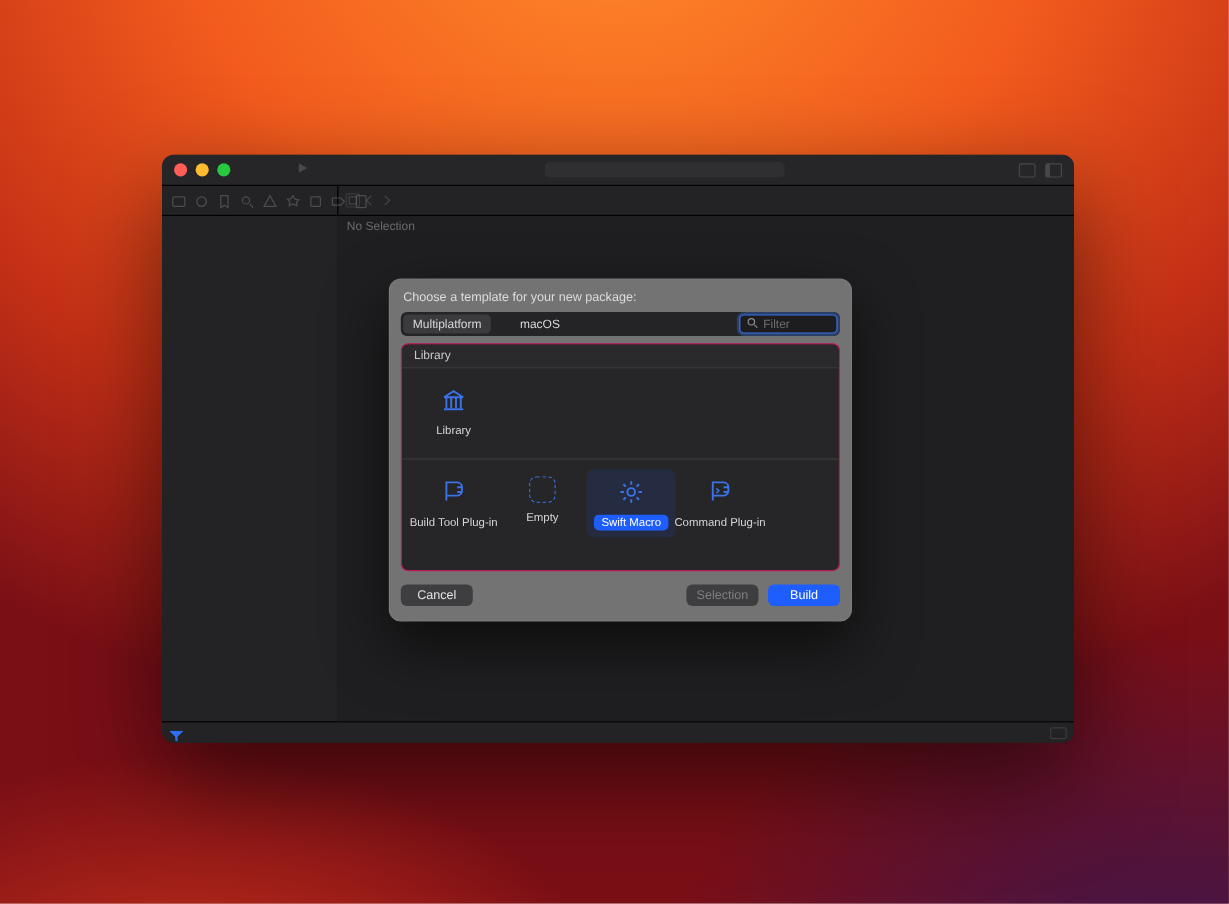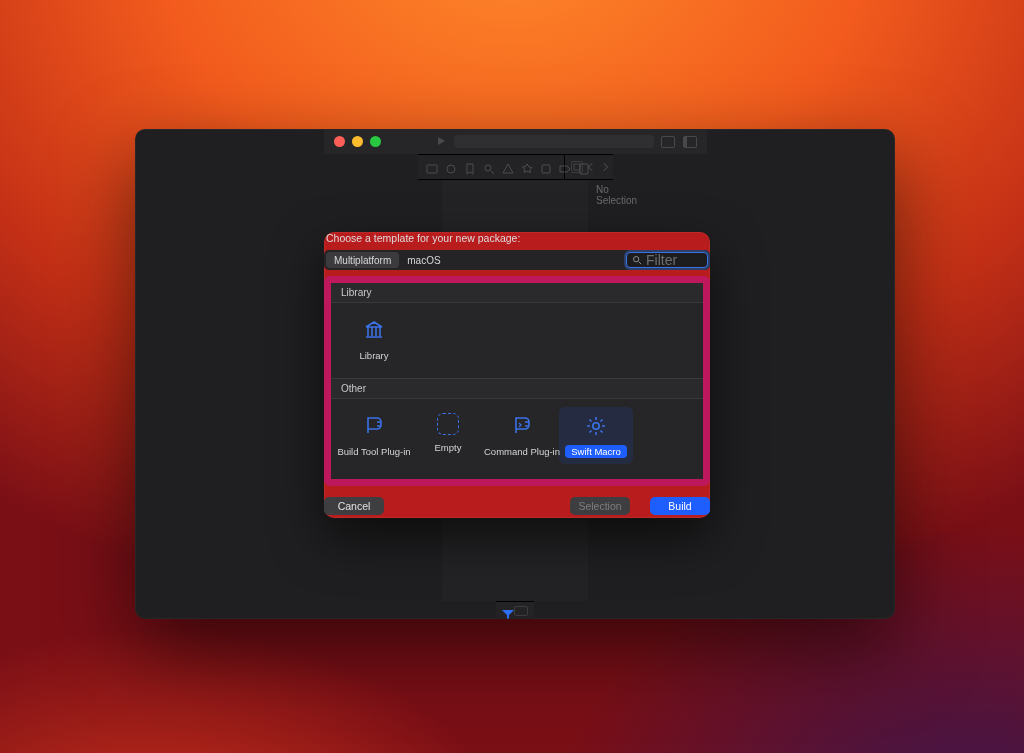--- a/index.html
+++ b/index.html
@@ -11,21 +11,21 @@
     radial-gradient(ellipse 700px 500px at 15% 120%, #e03a1c 0%, rgba(224,58,28,0) 55%),
     radial-gradient(ellipse 700px 500px at 95% 110%, #3a1650 0%, rgba(58,22,80,0) 60%),
     radial-gradient(ellipse 900px 700px at 50% -10%, #ff8a2a 0%, #f25b1d 40%, #c43016 70%, #7a0f16 100%);
   position:relative;
 }
 
 
 .window {
   position:absolute; left:135px; top:129px; width:760px; height:490px;
   background:#1f1f21; border-radius:10px; box-shadow:0 30px 80px rgba(0,0,0,.55),0 0 0 1px rgba(255,255,255,.04) inset;
-  overflow:hidden; display:flex; flex-direction:column;align-items:center;
+  overflow:hidden; display:flex; flex-direction:column;
 }
 .titlebar { height:25px; display:flex; align-items:center; padding:0 10px; gap:7px; background:#262628; }
 .traffic { display:flex; gap:7px; }
 .tl { width:11px; height:11px; border-radius:50%; }
 .tl.red{background:#ff5f57;} .tl.yel{background:#febc2e;} .tl.grn{background:#28c840;}
 .titlebar-mid { flex:1; display:flex; justify-content:center; }
 .addr { width:200px; height:13px; background:#2f2f31; border-radius:4px; }
 .titlebar-right { display:flex; gap:8px; opacity:.35; }
 .tbicon { width:14px; height:12px; border:1px solid #888; border-radius:2px; }
 
@@ -43,46 +43,46 @@
 .editor { flex:1; background:#1f1f21; position:relative; }
 .nosel { position:absolute; left:8px; top:4px; font-size:10px; color:#6a6a6e; }
 .statusbar { height:18px; background:#232325; border-top:1px solid #000; display:flex; align-items:center; padding:0 6px; justify-content:space-between;}
 .sb-filter{ width:12px; height:10px; }
 .sb-filter svg{width:12px;height:10px;fill:#2e6ff2;}
 .sb-panel{ width:14px; height:10px; border:1px solid #555; border-radius:2px; opacity:.5;}
 
 
 .sheet {
   position:absolute; left:324px; top:232px; width:386px; height:286px;
-  background:#b91c1c; border-radius:10px; box-shadow:0 20px 50px rgba(0,0,0,.6),0 0 0 1px rgba(255,255,255,.06) inset;
-  display:flex; flex-direction:column; 
+  background:#737373; border-radius:10px; box-shadow:0 20px 50px rgba(0,0,0,.6),0 0 0 1px rgba(255,255,255,.06) inset;
+  display:flex; flex-direction:column; padding:10px;
 }
 .sheet-title { font-size:10.5px; color:#dcdcde; margin-bottom:6px; padding-left:2px;}
-.tabs { display:flex; align-items:center; gap:0; background:#242426; border-radius:5px; padding:2px; height:20px; }
+.tabs { display:flex; align-items:center; gap:16px; background:#242426; border-radius:5px; padding:2px; height:20px; }
 .seg { height:16px; display:flex; align-items:center; border-radius:4px; }
 .seg.segtab { padding:0 8px; font-size:10px; color:#d8d8da; cursor:default;}
 .seg.segtab.active { background:#3b3b3e; }
 .tabs-spacer{flex:1;}
 .filterwrap { height:16px; width:82px; display:flex; align-items:center; gap:4px; background:#1d1d1f; border-radius:4px; padding:0 5px; border:1px solid #3a72e8; box-shadow:0 0 0 2px rgba(58,114,232,.35);}
 .filterwrap svg{width:10px;height:10px;stroke:#8c8c90;fill:none;}
-.filterwrap input{ flex:1; background:transparent; border:0; outline:0; color:#d0d0d4; font-size:14px; }
+.filterwrap input{ flex:1; background:transparent; border:0; outline:0; color:#d0d0d4; font-size:10px; }
 .filterwrap input::placeholder{color:#6e6e72;}
 
-.sheet-body { flex:1; margin-top:6px; border:7px solid #be185d; border-radius:6px; background:#262628; overflow:hidden; }
+.sheet-body { flex:1; margin-top:6px; border:1px solid #be185d; border-radius:6px; background:#262628; overflow:hidden; }
 .grp-head { height:20px; display:flex; align-items:center; padding:0 10px; font-size:10px; color:#c9c9cc; border-bottom:1px solid #3a3a3c; background:#2a2a2c;}
 .grp-body { padding:8px 6px 10px; display:flex; gap:0; border-bottom:1px solid #3a3a3c;}
 .item { width:74px; display:flex; flex-direction:column; align-items:center; gap:6px; padding:6px 2px; border-radius:6px; }
 .item .glyph { width:26px; height:26px; display:flex; align-items:center; justify-content:center; }
 .item .glyph svg { width:24px; height:24px; stroke:#3a72e8; fill:none; stroke-width:1.6; }
 .item .lab { font-size:9.5px; color:#d5d5d8; text-align:center; padding:1px 6px; border-radius:4px; white-space:nowrap;}
 .item.selected .lab { background:#1e5eff; color:#fff; }
 .item.hover-bg{ background:rgba(30,94,255,.12); }
 .item .glyph.box{ border:1.5px dashed #3a72e8; border-radius:6px; width:22px; height:22px; }
 
-.sheet-footer { height:24px; display:flex; align-items:center; gap:20px; margin-top:8px; }
+.sheet-footer { height:24px; display:flex; align-items:center; gap:8px; margin-top:8px; }
 .btn { height:18px; padding:0 12px; border-radius:5px; font-size:10.5px; display:flex; align-items:center; justify-content:center; cursor:default;}
 .btn.cancel { background:#3e3e41; color:#e2e2e4; width:60px;}
 .spacer{flex:1;}
 .btn.prev { background:#3e3e41; color:#7d7d80; width:60px;}
 .btn.next { background:#1e5eff; color:#fff; width:60px;}
 </style>
 </head>
 <body>
 
 <div class="window">
@@ -191,51 +191,50 @@
       <div class="item">
         <div class="glyph">
           <svg viewBox="0 0 24 24">
               <path d="M4 9h16M4 9l8-5 8 5M6 9v9M10 9v9M14 9v9M18 9v9M4 19h16"></path>
             </svg>
         </div>
         <div class="lab">Library</div>
       </div>
     </div>
 
-    <div class="grp-head">Other</div>
     <div class="grp-body" style="border-bottom:0">
       <div class="item">
         <div class="glyph">
           <svg viewBox="0 0 24 24">
               <path d="M6 4h9a4 4 0 0 1 4 4v3a4 4 0 0 1-4 4H6zM6 4v15M15 8h4M15 12h4"></path>
             </svg>
         </div>
         <div class="lab">Build Tool Plug-in</div>
       </div>
       <div class="item">
         <div class="glyph box"></div>
         <div class="lab">Empty</div>
       </div>
+      <div class="item selected hover-bg">
+        <div class="glyph">
+          <svg viewBox="0 0 24 24">
+              <circle cx="12" cy="12" r="3.2"></circle>
+              <path d="M12 3v3M12 18v3M3 12h3M18 12h3M5.5 5.5l2 2M16.5 16.5l2 2M18.5 5.5l-2 2M7.5 16.5l-2 2"></path>
+            </svg>
+        </div>
+        <div class="lab">Swift Macro</div>
+      </div>
       <div class="item">
         <div class="glyph">
           <svg viewBox="0 0 24 24">
               <path d="M6 4h9a4 4 0 0 1 4 4v3a4 4 0 0 1-4 4H6zM6 4v15M15 8h4M15 12h4"></path>
               <path d="M9 9l2 2-2 2" stroke-width="1.3"></path>
             </svg>
         </div>
         <div class="lab">Command Plug-in</div>
-      </div>
-      <div class="item selected hover-bg">
-        <div class="glyph">
-          <svg viewBox="0 0 24 24">
-              <circle cx="12" cy="12" r="3.2"></circle>
-              <path d="M12 3v3M12 18v3M3 12h3M18 12h3M5.5 5.5l2 2M16.5 16.5l2 2M18.5 5.5l-2 2M7.5 16.5l-2 2"></path>
-            </svg>
-        </div>
-        <div class="lab">Swift Macro</div>
       </div>
     </div>
   </div>
 
   <div class="sheet-footer">
     <div class="btn cancel">Cancel</div>
     <div class="spacer"></div>
     <div class="btn prev">Selection</div>
     <div class="btn next">Build</div>
   </div>

